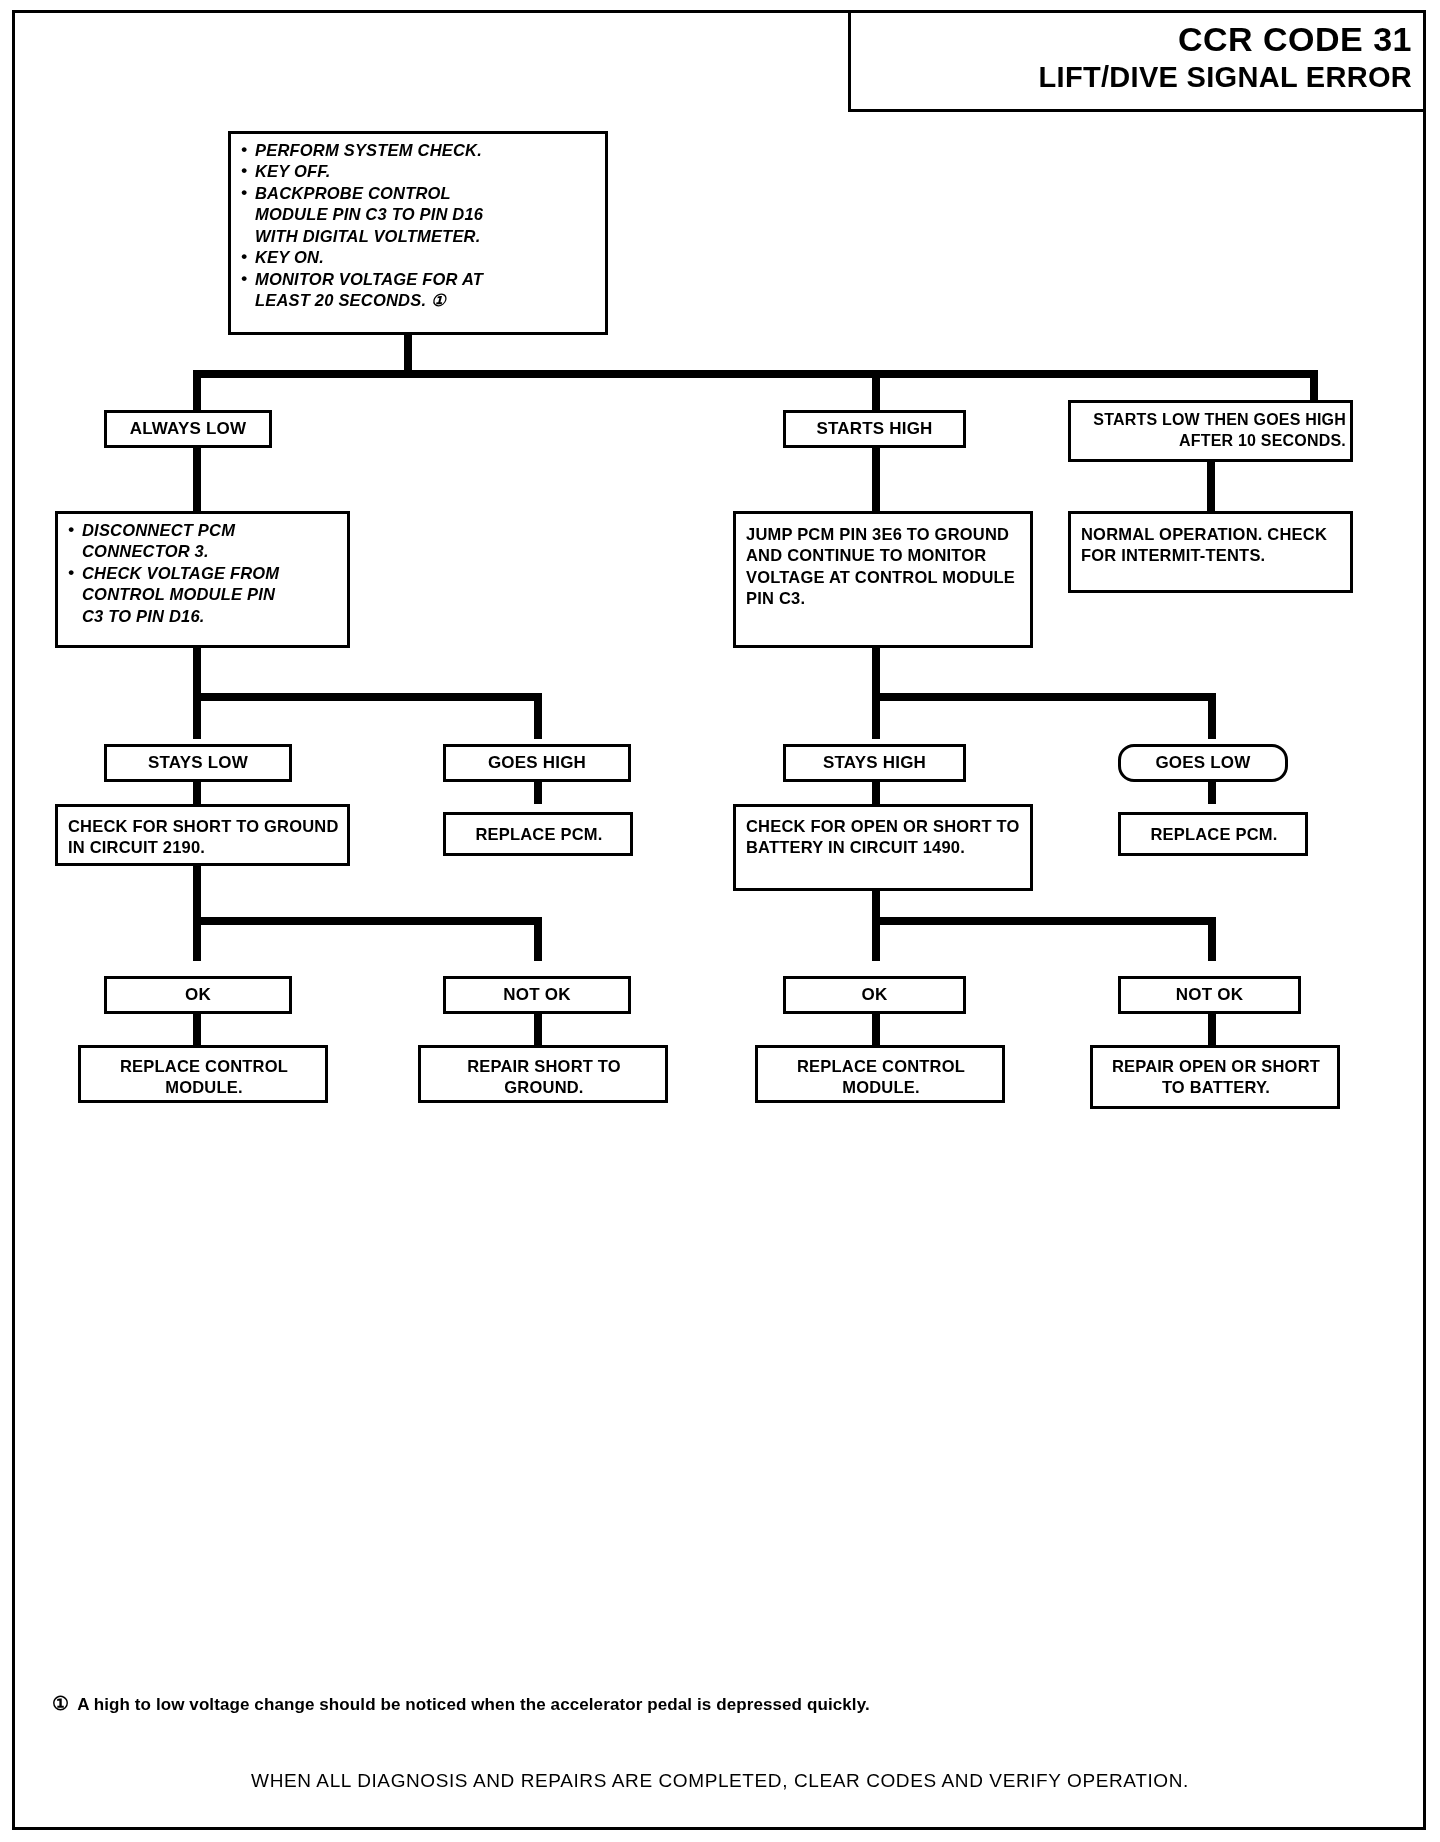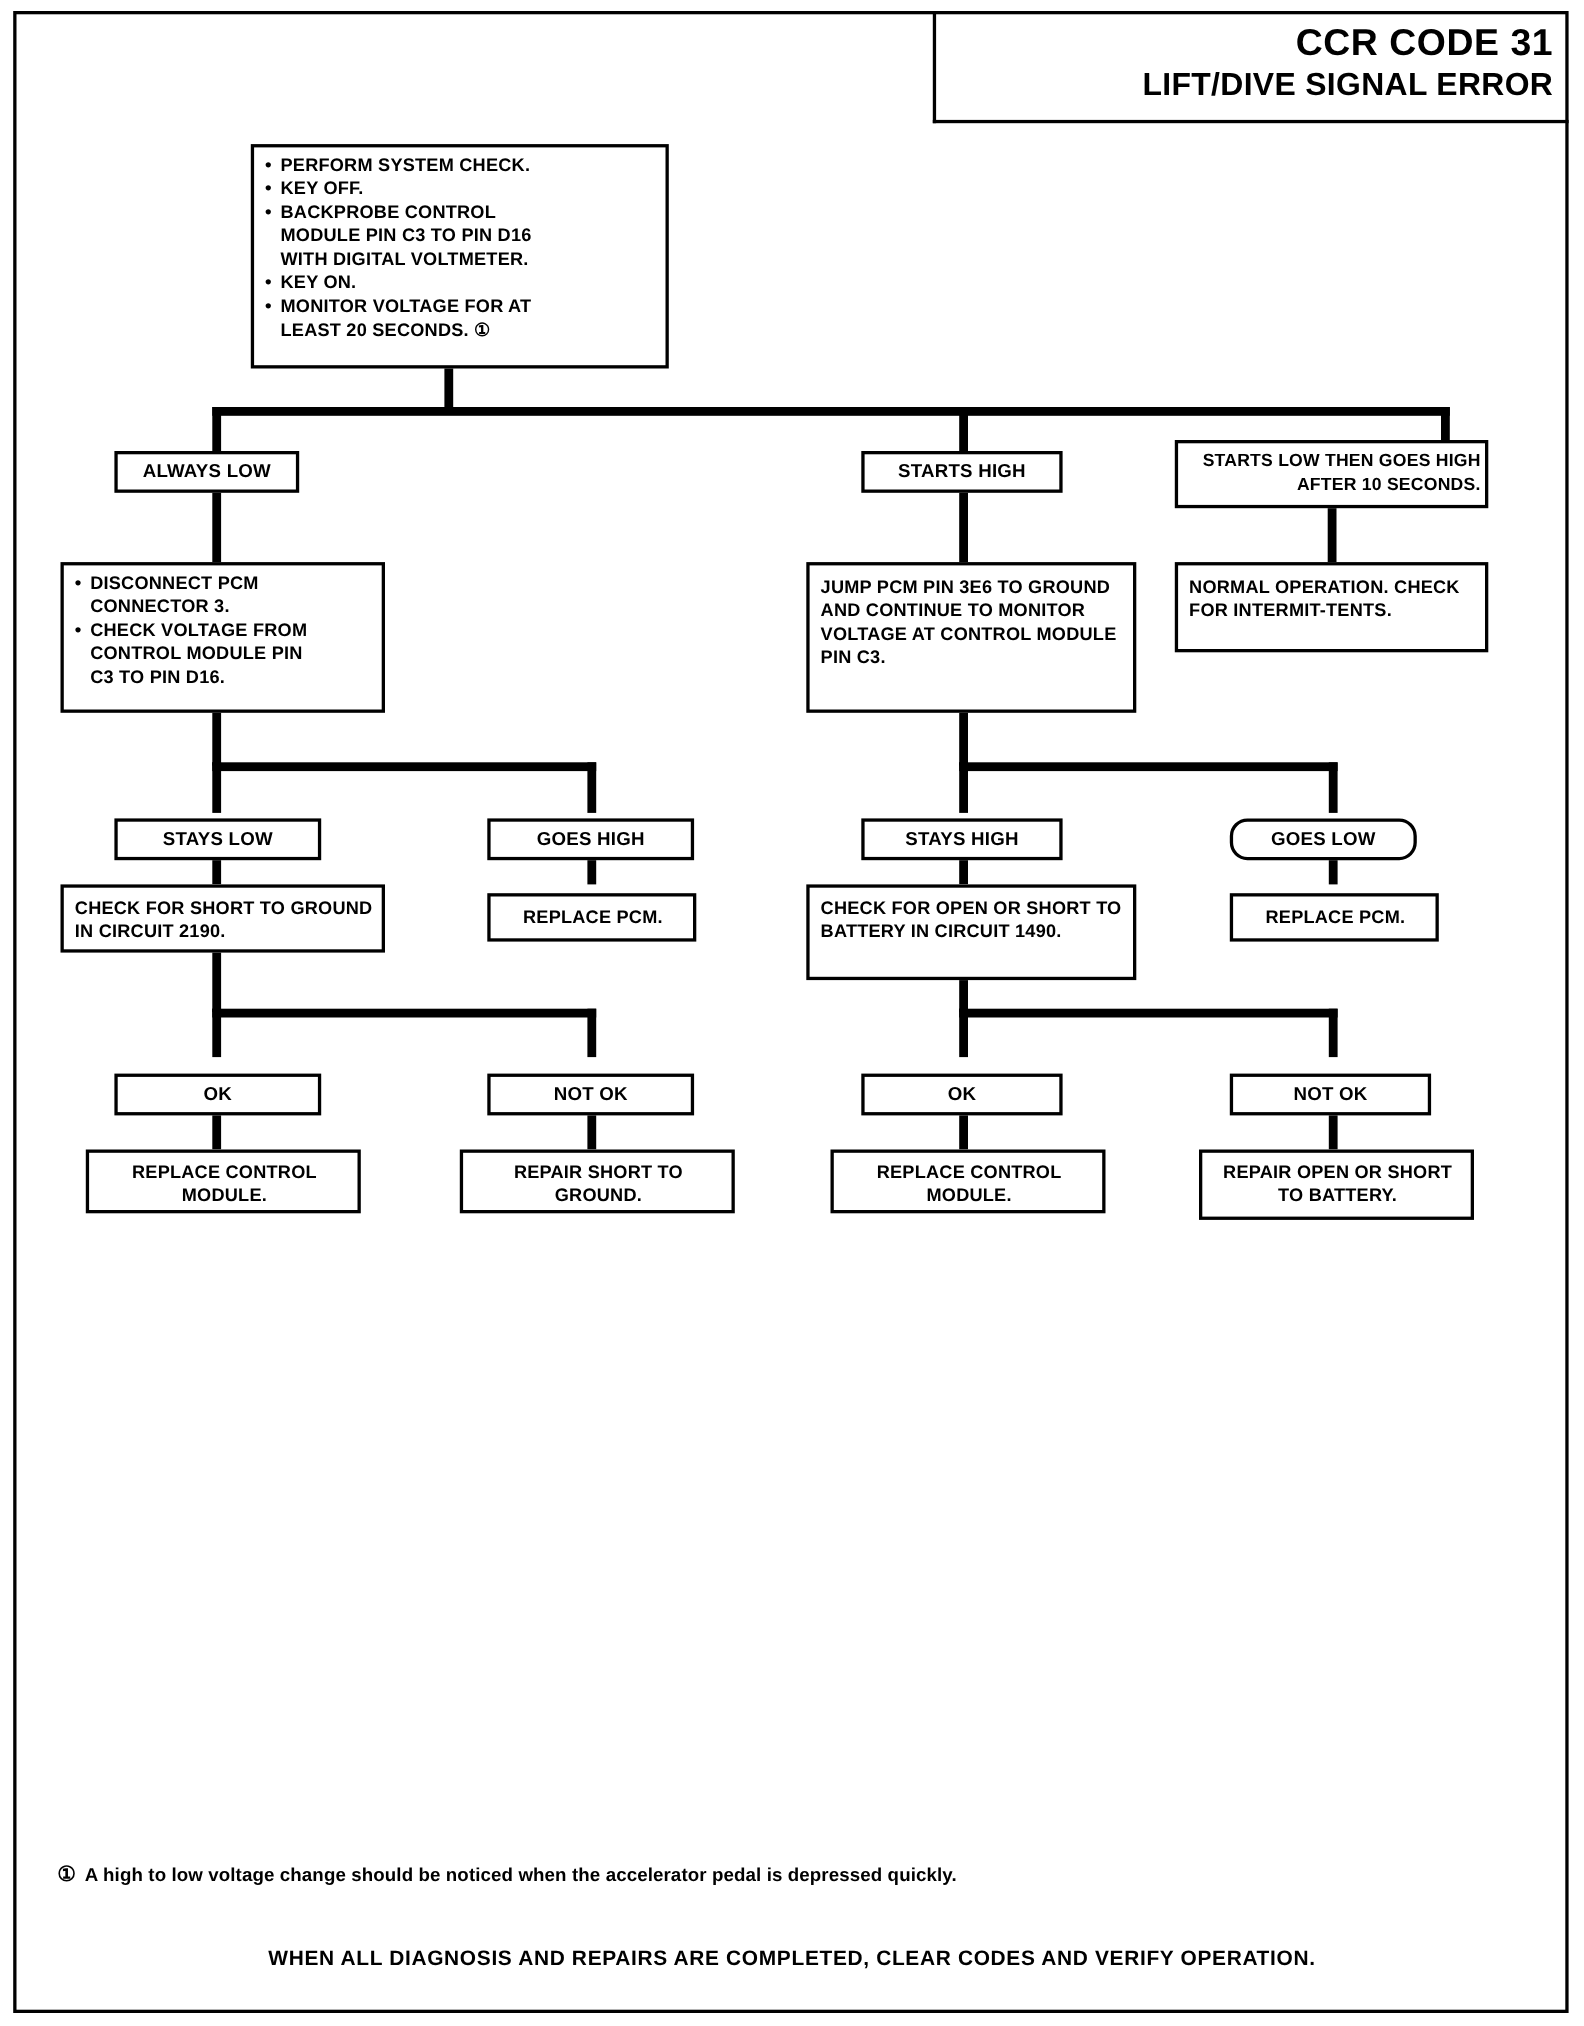--- a/index.html
+++ b/index.html
@@ -80,20 +80,21 @@
   }
   .box ul {
     margin: 0;
     padding: 0;
     list-style: none;
   }
   .box ul li {
     position: relative;
     padding-left: 14px;
     margin: 0 0 0 0;
+    font-style: italic;
   }
   .box ul li::before {
     content: "\2022";
     position: absolute;
     left: 0;
     top: -1px;
     font-size: 17px;
   }
   .box ul li .cont {
     display: block;
@@ -126,21 +127,21 @@
     font-size: 19px;
     margin-right: 8px;
   }
   #bottom-banner {
     position: absolute;
     left: 0px;
     top: 1770px;
     width: 1440px;
     text-align: center;
     font-size: 19px;
-    font-weight: bold;
+    font-weight: normal;
     letter-spacing: 0.6px;
   }
 </style>
 </head>
 <body>
 
 <div id="page">
 
   <div id="page-border"></div>
 

